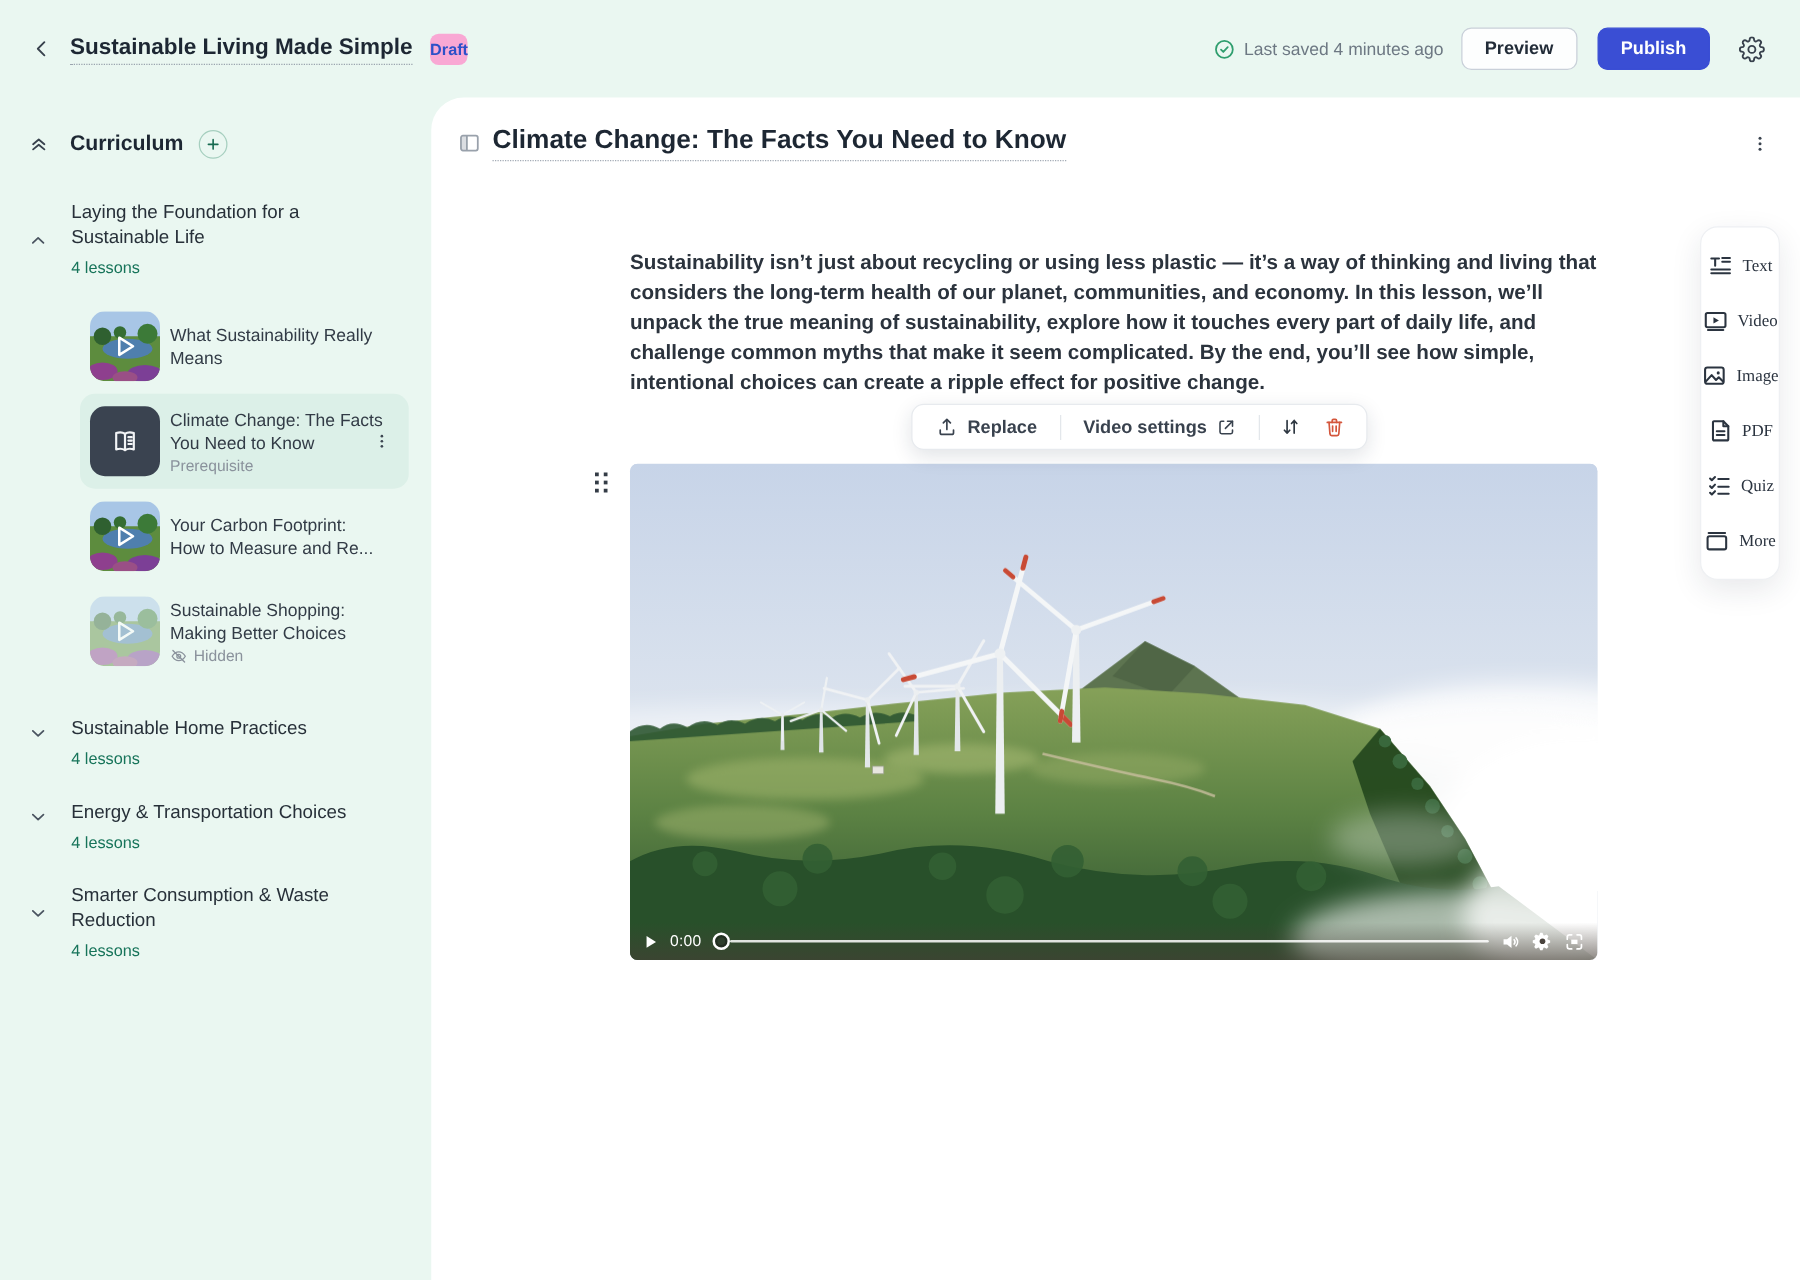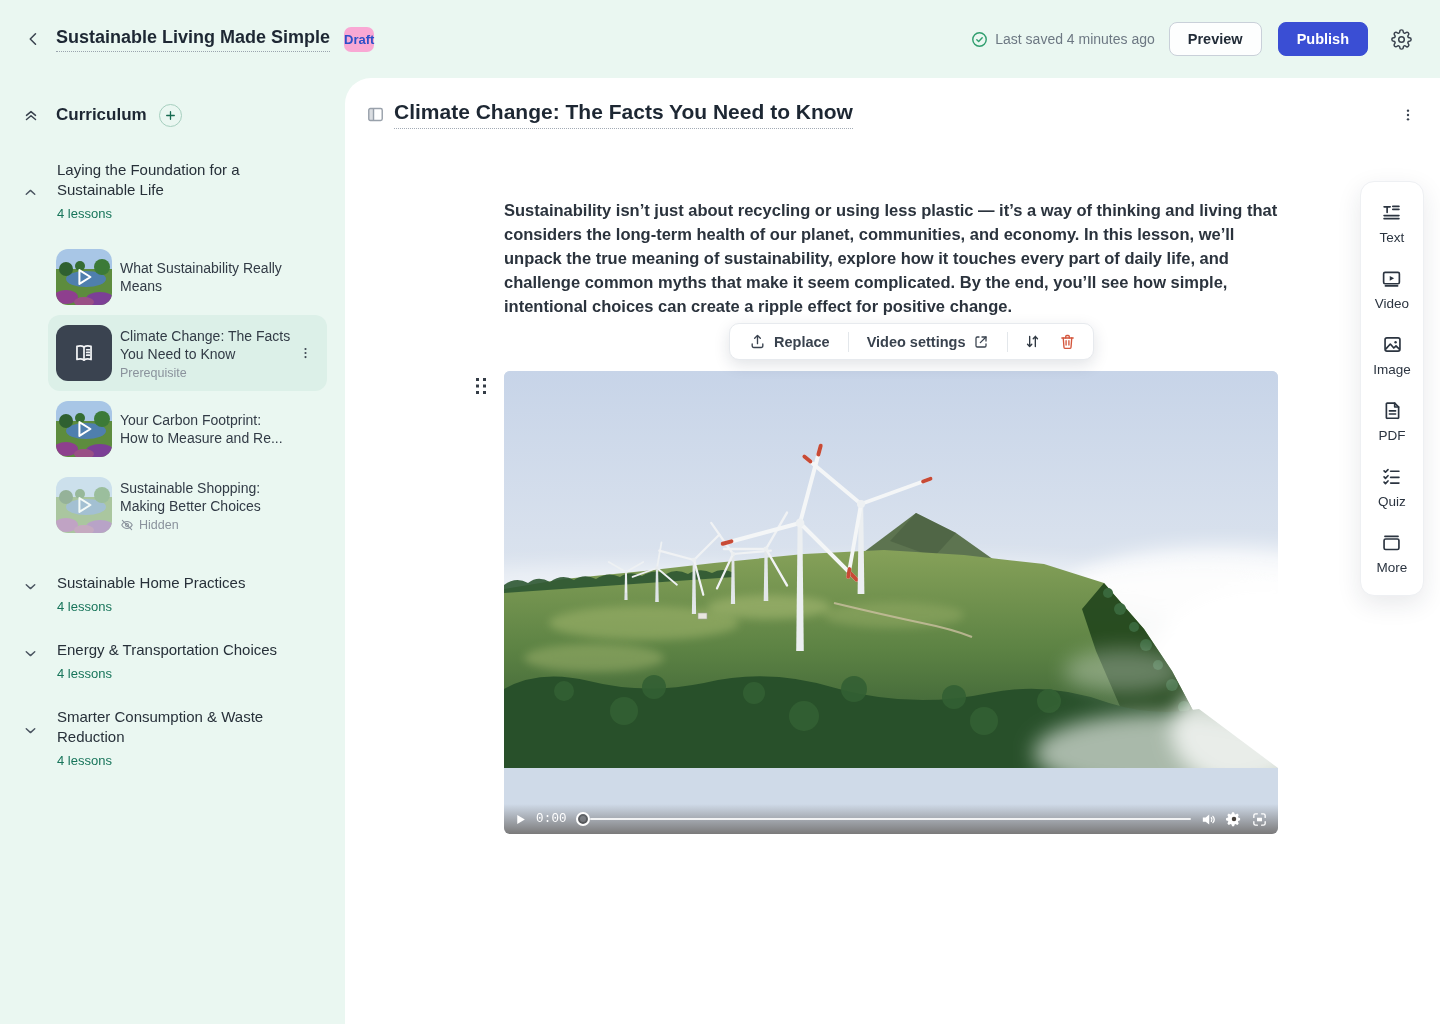--- a/index.html
+++ b/index.html
@@ -87,41 +87,41 @@
     box-shadow:0 5px 16px rgba(25,39,59,.13);
     display:flex; align-items:center; padding:0 10px; gap:4px; z-index:5;
   }
   .bt-btn { display:flex; align-items:center; gap:8px; font-size:14.5px; font-weight:600; color:#39424e; padding:6px 9px; border-radius:7px; cursor:pointer; }
   .bt-sep { width:1px; height:20px; background:#e3e7eb; margin:0 5px; }
   .bt-icon-btn { display:flex; align-items:center; justify-content:center; padding:6px 7px; border-radius:7px; cursor:pointer; color:#2f3842; }
   .bt-trash { color:#d4563c; }
 
   
   .drag-handle { position:absolute; left:130px; top:299px; color:#343c46; cursor:grab; }
-  .video-wrap { position:absolute; left:159px; top:293px; width:774px; height:463px; border-radius:6px; overflow:hidden; background:#cfdae8;font-family:Liberation Mono, monospace; }
+  .video-wrap { position:absolute; left:159px; top:293px; width:774px; height:397px; border-radius:6px; overflow:hidden; background:#cfdae8; }
   .video-scene { position:absolute; inset:0; }
   .vcontrols {
     position:absolute; left:0; right:0; bottom:0; height:30px;
     background:linear-gradient(to top, rgba(70,62,54,.62), rgba(70,62,54,0));
     display:flex; align-items:center; padding:0 10px; color:#fff; gap:9px;
   }
   .vtime { font-size:12.5px; letter-spacing:.2px; }
   .scrub { flex:1; display:flex; align-items:center; position:relative; height:16px; cursor:pointer; }
   .scrub-line { position:absolute; left:14px; right:0; top:7px; height:2px; background:rgba(255,255,255,.85); border-radius:2px; }
   .scrub-knob { position:absolute; left:0; top:1px; width:14px; height:14px; border-radius:50%; border:2.5px solid #fff; background:rgba(40,40,40,.35); box-shadow:inset 0 0 0 2px rgba(0,0,0,.25); }
   .vc-icon { display:flex; align-items:center; justify-content:center; cursor:pointer; }
 
   
   .palette {
     position:absolute; right:16px; top:181px; width:64px;
     background:#fff; border:1px solid #eef0f3; border-radius:14px;
     box-shadow:0 8px 24px rgba(25,39,59,.10);
     padding:20px 4px; display:flex; flex-direction:column; align-items:center; gap:23px;
   }
-  .pal-item { display:flex; flex-direction:column; align-items:center; gap:7px; cursor:pointer; color:#2b3440; }
+  .pal-item { display:flex; align-items:center; gap:7px; cursor:pointer; color:#2b3440;font-family:Liberation Serif, serif; }
   .pal-item span { font-size:13.5px; color:#2b3440; }
 </style>
 </head>
 <body>
 
 <div class="topbar">
   <div class="back-btn">
     <svg width="18" height="18" viewBox="0 0 24 24" fill="none" stroke="currentColor" stroke-width="2" stroke-linecap="round" stroke-linejoin="round">
         <path d="M14 5l-7 7 7 7"></path>
       </svg>
@@ -167,21 +167,21 @@
   <div class="section expanded">
     <div class="section-chev">
       <svg width="17" height="17" viewBox="0 0 24 24" fill="none" stroke="currentColor" stroke-width="2" stroke-linecap="round" stroke-linejoin="round">
           <path d="M6 14.5l6-5.5 6 5.5"></path>
         </svg>
     </div>
     <div class="section-title" style="max-width:210px;">Laying the Foundation for a Sustainable Life</div>
     <div class="section-meta">4 lessons</div>
   </div>
 
-  <div class="lessons" style="margin-top:-8px;">
+  <div class="lessons" style="margin-top:-8px;padding-left:16px;">
 
     <div class="lesson-row">
       <div class="thumb">
         <svg width="56" height="56" viewBox="0 0 56 56">
           <rect width="56" height="24" fill="#a8c6e6"></rect>
             <rect y="20" width="56" height="36" fill="#5d8c3e"></rect>
           <ellipse cx="30" cy="30" rx="20" ry="8" fill="#4f7fae"></ellipse>
           <circle cx="10" cy="20" r="7" fill="#2f6030"></circle>
             <circle cx="46" cy="18" r="8" fill="#3c7a38"></circle>
             <circle cx="24" cy="17" r="5" fill="#356d33"></circle>

